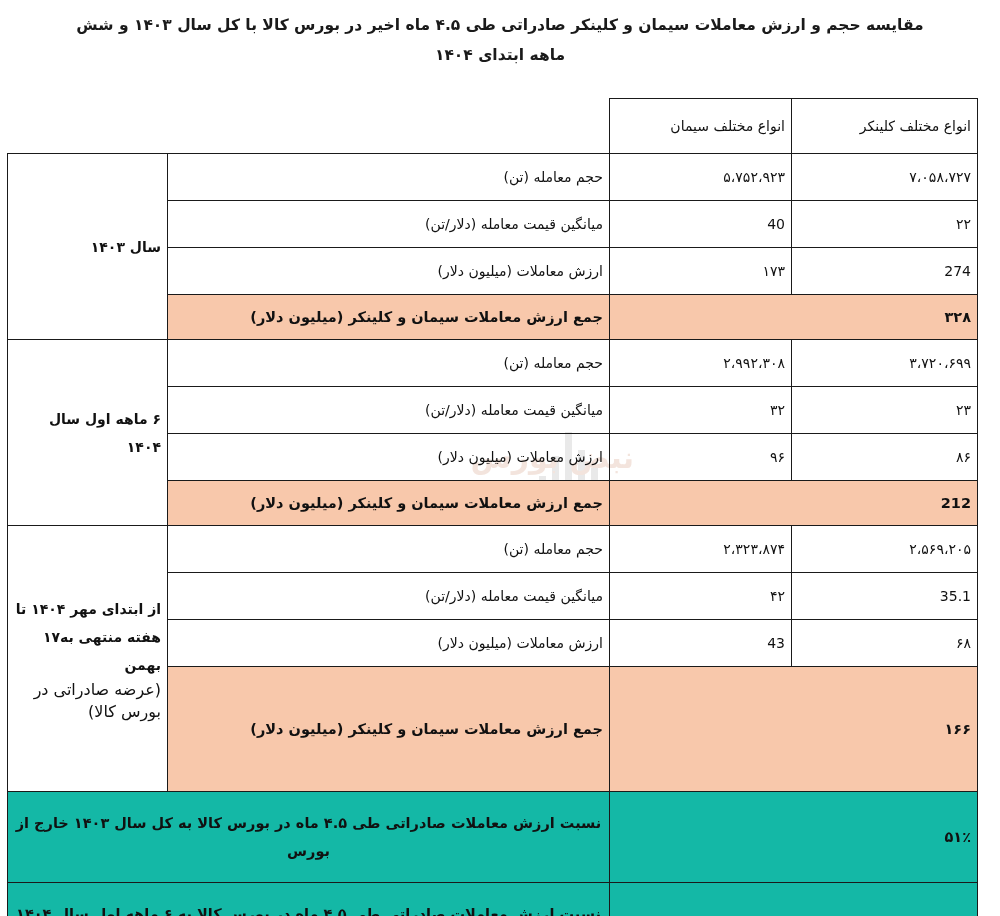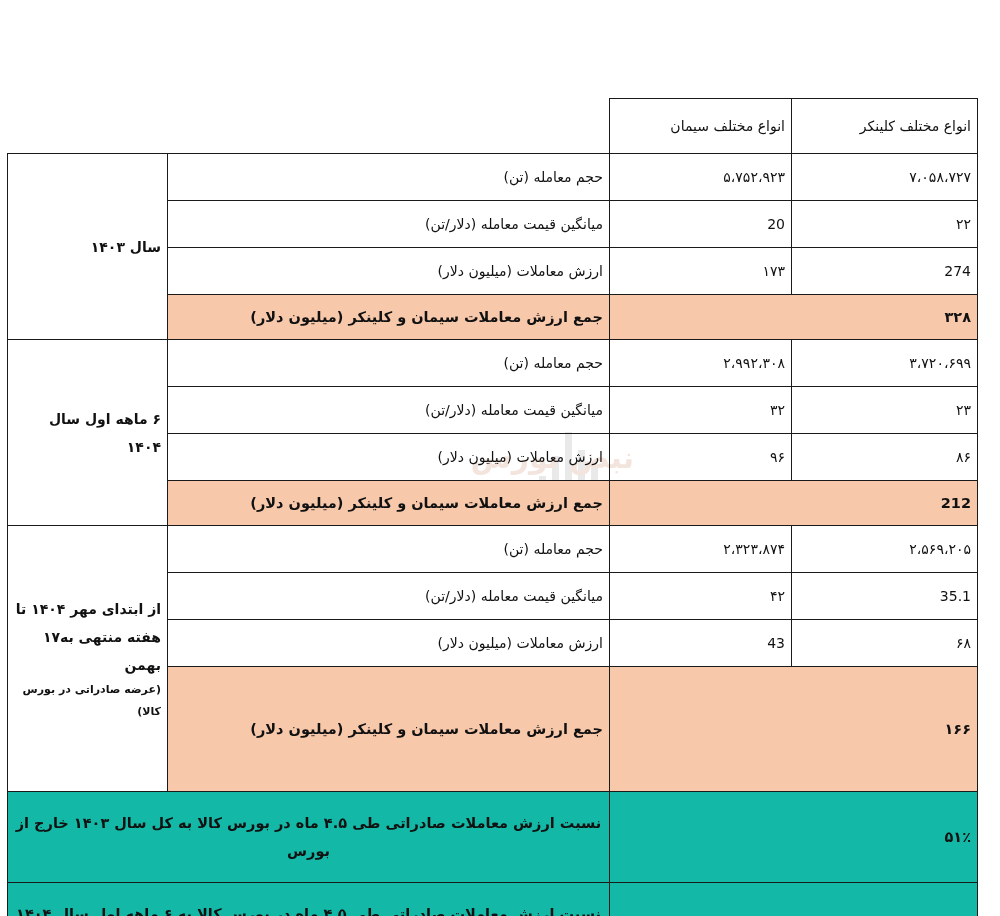--- a/index.html
+++ b/index.html
@@ -128,22 +128,22 @@
     background: transparent !important;
   }
   td.period {
     font-size: 15.5px;
     font-weight: bold;
     line-height: 28px;
     background: #ffffff;
   }
   td.period .sub {
     display: block;
-    font-size: 11px;
-    font-weight: bold;
+    font-size: 16px;
+    font-weight: normal;
     line-height: 22px;
   }
   td.label {
     font-size: 14px;
     background: #ffffff;
     line-height: 24px;
   }
   td.value {
     font-size: 14.5px;
     background: #ffffff;
@@ -166,20 +166,24 @@
   tr.sum-tall td { height: 118px; }
   tr.sum-short td { height: 38px; }
   td.ratio-label { text-align: center; }
   td.ratio-value { font-weight: bold; }
 </style>
 </head>
 <body>
 
 <div class="page">
 
+  <div class="title-block">
+    <div class="title-line">مقایسه حجم و ارزش معاملات سیمان و کلینکر صادراتی طی ۴.۵ ماه اخیر در بورس کالا با کل سال ۱۴۰۳ و شش</div>
+    <div class="title-line">ماهه ابتدای ۱۴۰۴</div>
+  </div>
 
   <div class="watermark">
     <div class="wm-mark">
       <div class="wm-bars">
         <div class="wm-bar" style="right:0px;  height:34px;"></div>
         <div class="wm-bar" style="right:13px; height:52px;"></div>
         <div class="wm-bar" style="right:26px; height:70px;"></div>
         <div class="wm-bar" style="right:39px; height:46px;"></div>
         <div class="wm-bar" style="right:52px; height:26px;"></div>
       </div>
@@ -206,21 +210,21 @@
         </tr>
 
         <tr class="data">
           <td class="value">۷،۰۵۸،۷۲۷</td>
           <td class="value">۵،۷۵۲،۹۲۳</td>
           <td class="label">حجم معامله (تن)</td>
           <td class="period" rowspan="4">سال ۱۴۰۳</td>
         </tr>
         <tr class="data">
           <td class="value">۲۲</td>
-          <td class="value">20</td>
+          <td class="value">40</td>
           <td class="label">میانگین قیمت معامله (دلار/تن)</td>
         </tr>
         <tr class="data">
           <td class="value">274</td>
           <td class="value">۱۷۳</td>
           <td class="label">ارزش معاملات (میلیون دلار)</td>
         </tr>
         <tr class="sum sum-short">
           <td colspan="2">۳۲۸</td>
           <td>جمع ارزش معاملات سیمان و کلینکر (میلیون دلار)</td>

